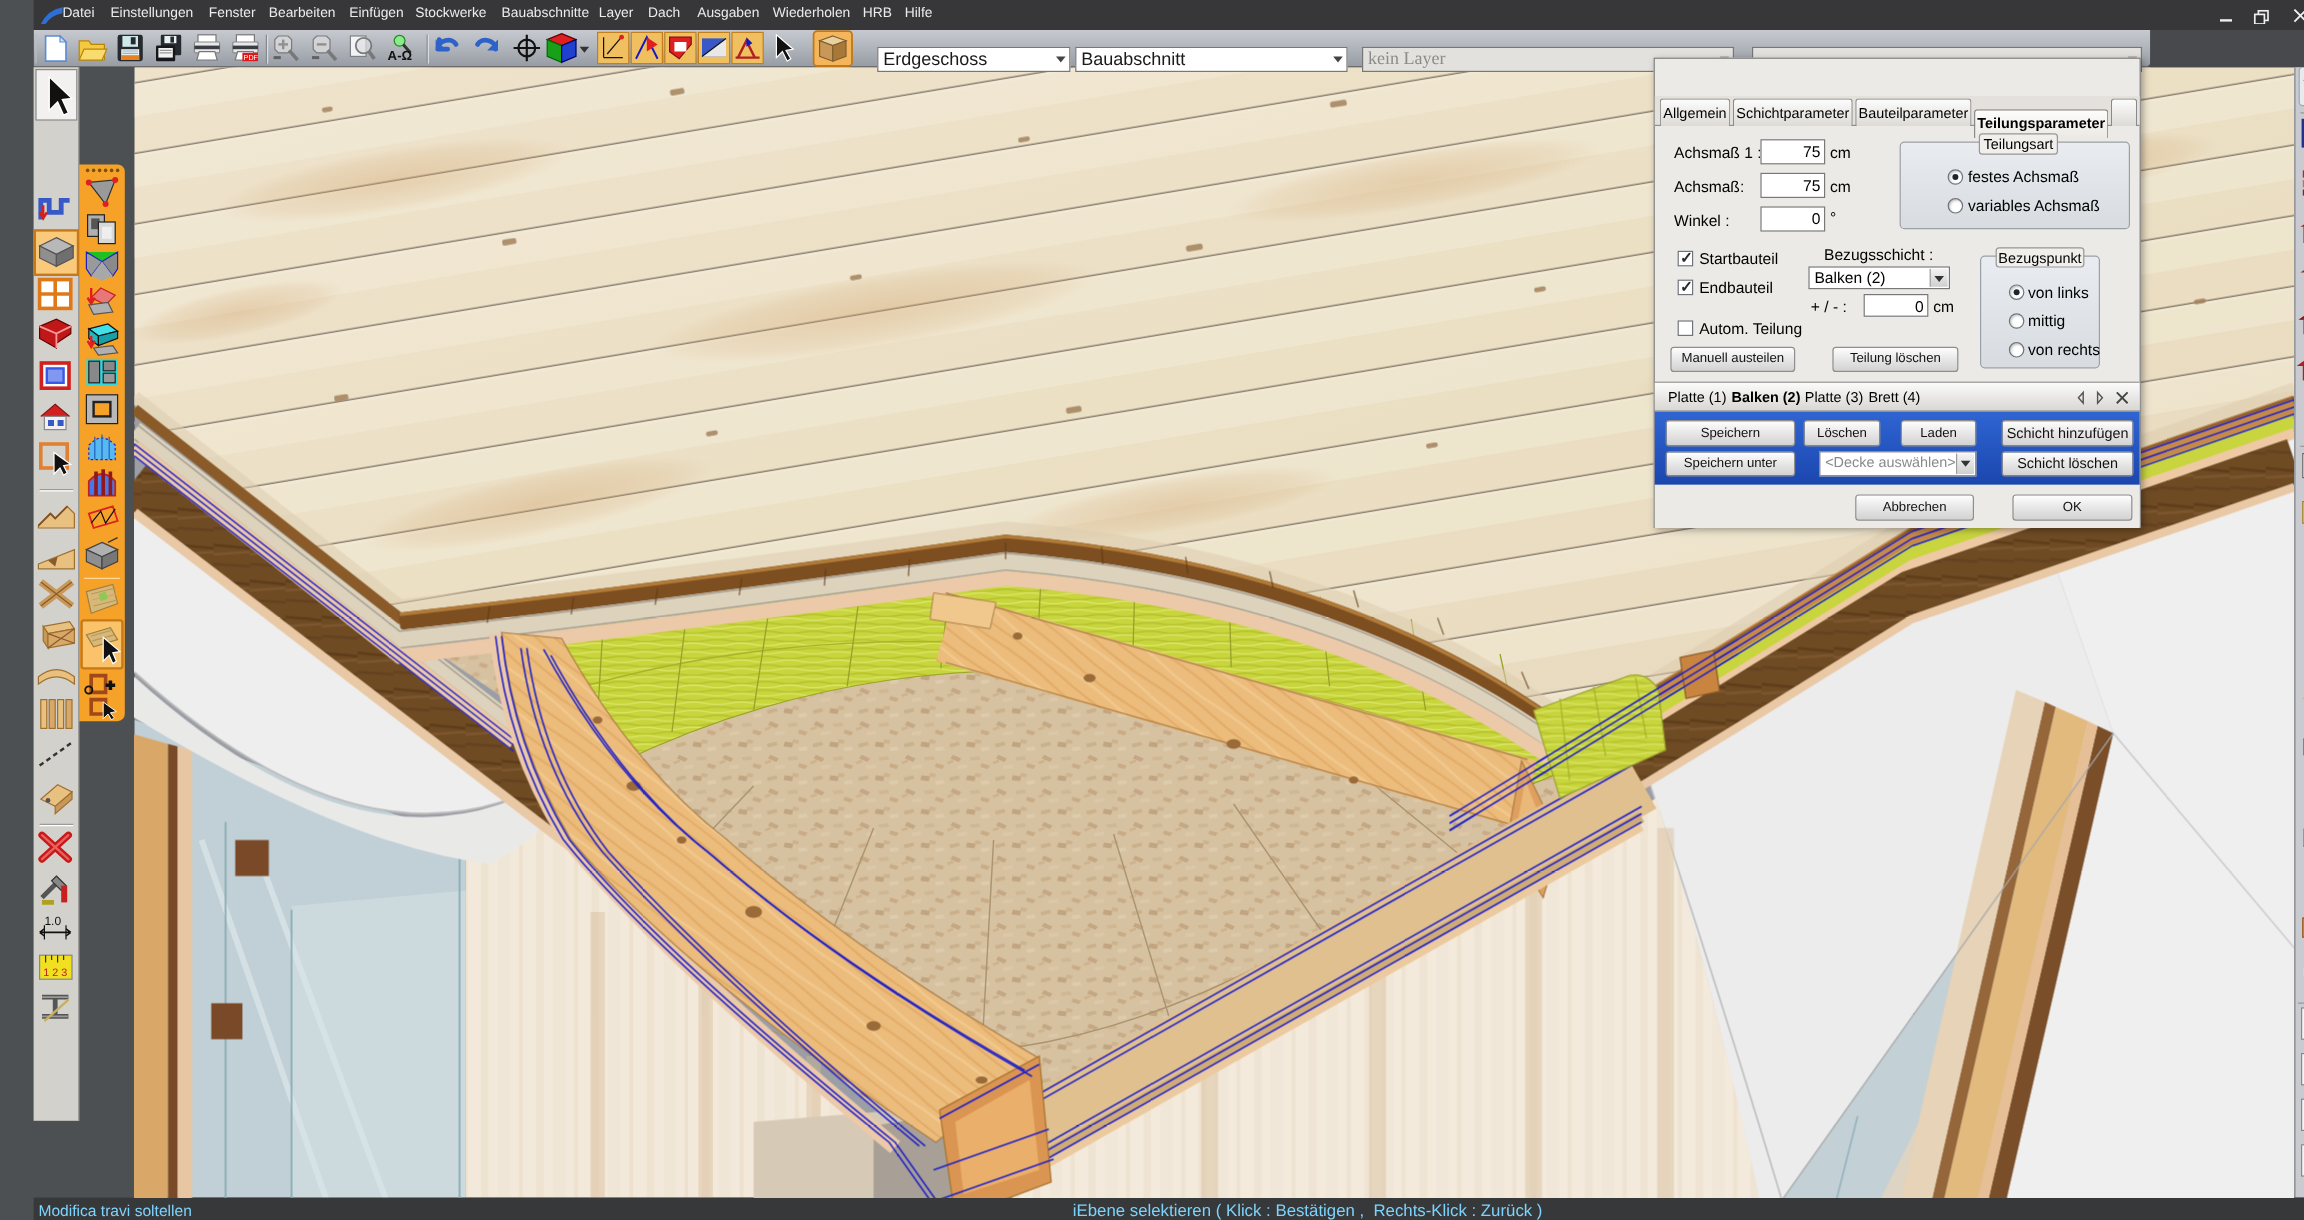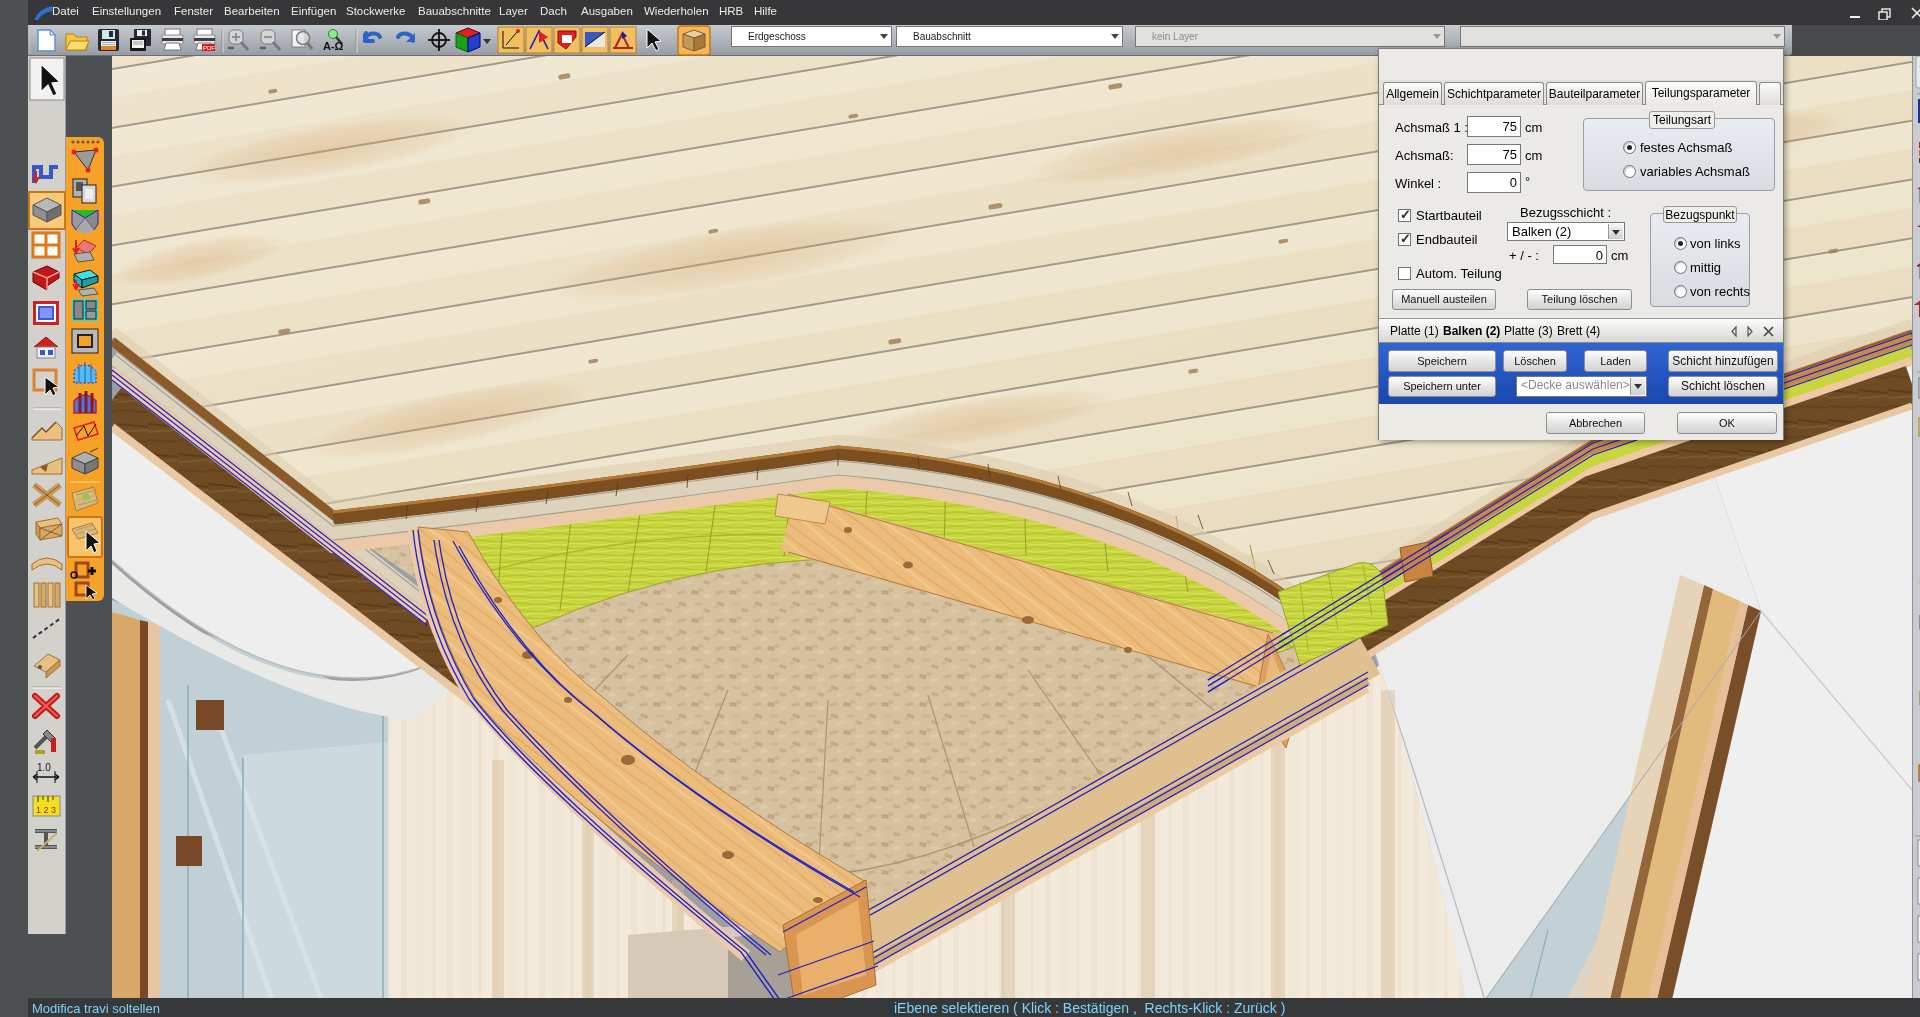--- a/index.html
+++ b/index.html
@@ -5,39 +5,39 @@
 html,body{width:1920px;height:1017px;overflow:hidden;background:#4d5053;font-family:"Liberation Sans",sans-serif;}
 #root{position:absolute;left:0;top:0;width:1920px;height:1017px;margin-left:28px;}
 #scene{position:absolute;left:0;top:0;}
 
 #menubar{position:absolute;left:0;top:0;width:1920px;height:25px;background:#373739;color:#ececec;font-size:11.5px;}
 #menubar .mi{position:absolute;top:5px;}
 #winbtns{position:absolute;right:12px;top:7px;color:#f0f0f0;font-size:12px;letter-spacing:0;}
 
 #toolbar{position:absolute;left:0;top:25px;width:1764px;height:31px;background:linear-gradient(#c6cad0,#b2b6bd 45%,#989da5);border-bottom:1px solid #6d6d6d;border-radius:0 0 4px 0;}
 #toolbardark{position:absolute;left:1764px;top:25px;width:156px;height:31px;background:#48494c;}
-.combo{position:absolute;top:26px;height:21px;background:#fff;border:1px solid #777;font-size:10px;color:#1a1a1a;line-height:19px;padding-left:16px;}
+.combo{position:absolute;top:39px;height:21px;background:#fff;border:1px solid #777;font-size:15px;color:#1a1a1a;line-height:19px;padding-left:4px;}
 .combo .arr{position:absolute;right:3px;top:7px;width:0;height:0;border-left:4px solid transparent;border-right:4px solid transparent;border-top:5px solid #444;}
-.combo.dis{background:#e3e1dd;color:#8b8b8b;}
+.combo.dis{background:#e3e1dd;color:#8b8b8b;font-family:Liberation Serif, serif;}
 .combo.dis .arr{border-top-color:#999;}
 
 #leftdock{position:absolute;left:0;top:56px;width:80px;height:942px;background:#4d5053;}
 #lcol1{position:absolute;left:0;top:0;width:38px;height:878px;background:#d3d1cc;border-right:1px solid #9a9a98;}
 #lcol2{position:absolute;left:38px;top:81px;width:38px;height:464px;background:#f6a228;border-radius:0 6px 6px 0;}
 #rightdock{position:absolute;left:1884px;top:56px;width:36px;height:942px;background:#c9cbd0;border-left:1px solid #8f9196;}
 
 #statusbar{position:absolute;left:0;top:998px;width:1920px;height:19px;background:#37383a;color:#7dd3fc;font-size:12px;}
 
 #dlg{position:absolute;left:1350px;top:48px;width:406px;height:392px;background:#eceae6;border:1px solid #7c7c7c;box-shadow:2px 2px 6px rgba(0,0,0,.35);font-size:13px;color:#000;}
 #dlgtitle{position:absolute;left:0;top:0;width:100%;height:31px;background:#fdfdfd;border-bottom:1px solid #a6a6a6;}
 #dlgtitle .t{position:absolute;left:30px;top:7px;font-size:15px;}
 #dlgclose{position:absolute;right:10px;top:5px;font-size:17px;color:#222;}
 #dlgtabs{position:absolute;left:0;top:31px;width:100%;height:25px;background:#e4e1dc;border-bottom:1px solid #8f8f8f;}
 .tab{position:absolute;top:2px;height:23px;background:linear-gradient(#fcfcfc,#dedbd6);border:1px solid #8a8a8a;border-bottom:none;border-radius:3px 3px 0 0;font-size:12px;text-align:center;line-height:22px;}
-.tab.act{font-weight:normal;background:linear-gradient(#fdfdfc,#ece9e4);top:1px;height:24px;}
+.tab.act{font-weight:bold;background:linear-gradient(#fdfdfc,#ece9e4);top:11px;height:24px;}
 .lbl{position:absolute;white-space:nowrap;}
 .inp{position:absolute;background:#fff;border:1px solid #787878;font-size:13px;text-align:right;padding-right:3px;line-height:19px;}
 .grp{position:absolute;border:1px solid #9aa0a8;border-radius:4px;background:linear-gradient(#e9ecf0,#d8dce1);}
 .grplbl{position:absolute;background:#f0efec;border:1px solid #979797;border-radius:3px;font-size:12px;text-align:center;line-height:16px;}
 .radio{position:absolute;width:13px;height:13px;border-radius:50%;background:#fff;border:1px solid #6f737b;box-shadow:inset 1px 1px 2px rgba(0,0,0,.25);}
 .radio.sel::after{content:"";position:absolute;left:3px;top:3px;width:5px;height:5px;border-radius:50%;background:#20242c;}
 .cb{position:absolute;width:13px;height:13px;background:#fff;border:1px solid #6f737b;}
 .cb.chk::after{content:"\2713";position:absolute;left:1px;top:-3px;font-size:13px;color:#2a2a2a;font-weight:bold;}
 .btn{position:absolute;background:linear-gradient(#fefefe,#e9e9e9 45%,#d2d2d2);border:1px solid #8e8e8e;border-radius:3px;font-size:11px;color:#111;text-align:center;white-space:nowrap;overflow:hidden;}
 #dlgtabs2{position:absolute;left:0;top:269px;width:100%;height:25px;background:linear-gradient(#fbfbfb,#d9d7d3);border-top:1px solid #9a9a9a;border-bottom:1px solid #8a8a8a;font-size:13px;text-align:right;}

